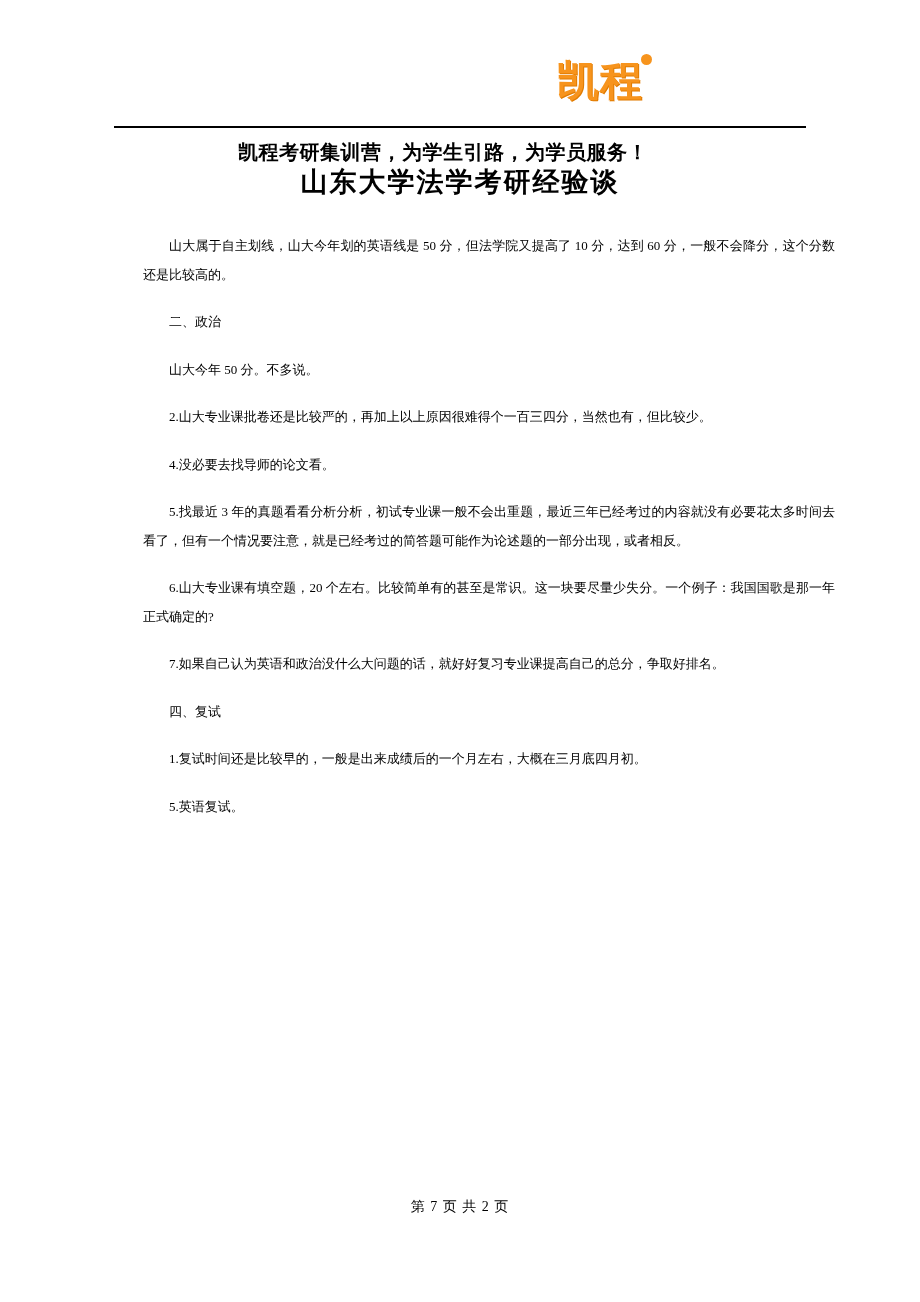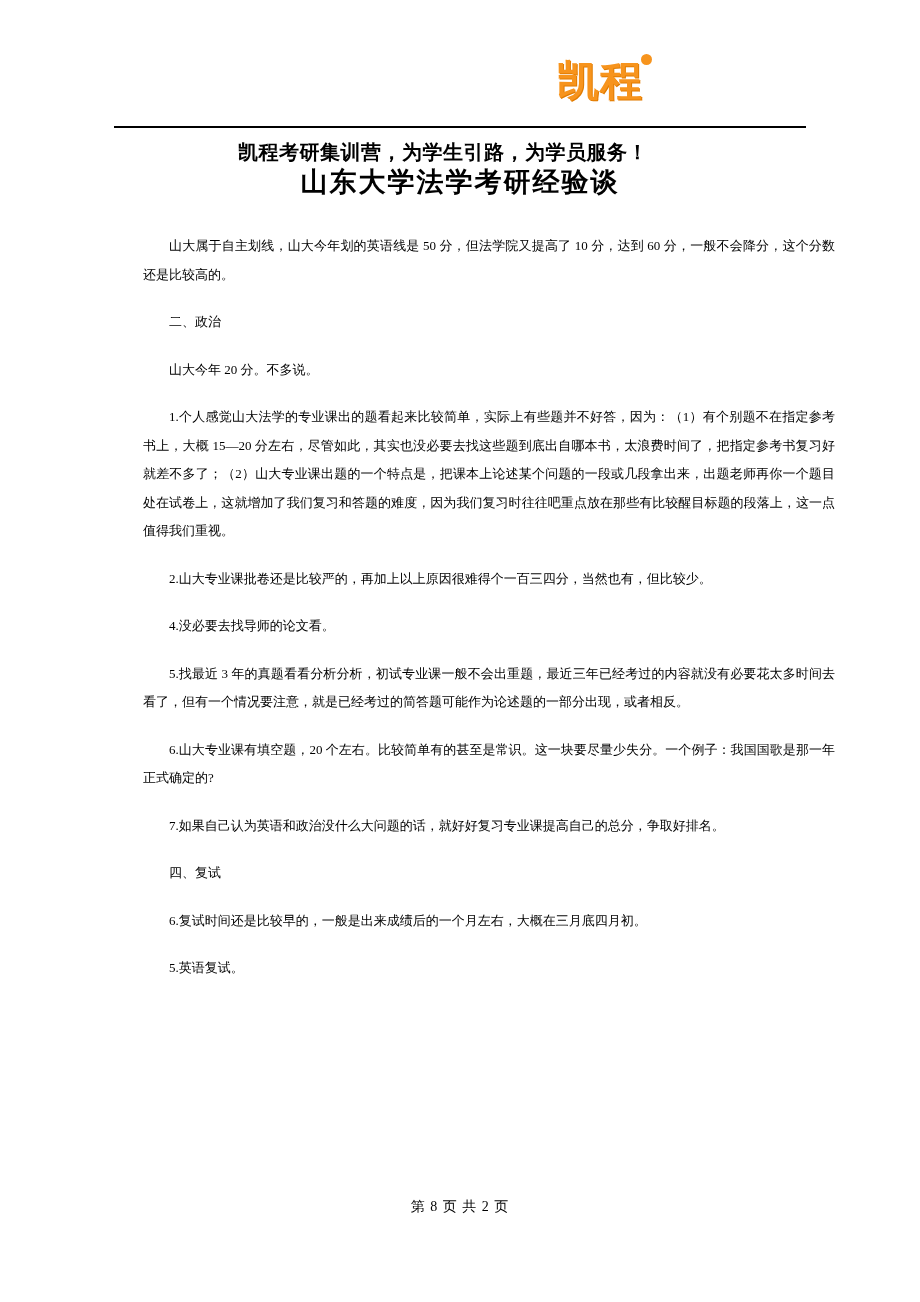--- a/index.html
+++ b/index.html
@@ -119,29 +119,28 @@
     <div class="slogan">凯程考研集训营，为学生引路，为学员服务！</div>
   </div>
 
   <div class="divider"></div>
 
   <h1 class="doc-title">山东大学法学考研经验谈</h1>
 
   <div class="doc-body">
     <p class="para">山大属于自主划线，山大今年划的英语线是 50 分，但法学院又提高了 10 分，达到 60 分，一般不会降分，这个分数还是比较高的。</p>
     <p class="para">二、政治</p>
-    <p class="para">山大今年 20 分。不多说。</p>
-    <p class="para">1.个人感觉山大法学的专业课出的题看起来比较简单，实际上有些题并不好答，因为：（1）有个别题不在指定参考书上，大概 15—20 分左右，尽管如此，其实也没必要去找这些题到底出自哪本书，太浪费时间了，把指定参考书复习好就差不多了；（2）山大专业课出题的一个特点是，把课本上论述某个问题的一段或几段拿出来，出题老师再你一个题目处在试卷上，这就增加了我们复习和答题的难度，因为我们复习时往往吧重点放在那些有比较醒目标题的段落上，这一点值得我们重视。</p>
+    <p class="para">山大今年 50 分。不多说。</p>
     <p class="para">2.山大专业课批卷还是比较严的，再加上以上原因很难得个一百三四分，当然也有，但比较少。</p>
     <p class="para">4.没必要去找导师的论文看。</p>
     <p class="para">5.找最近 3 年的真题看看分析分析，初试专业课一般不会出重题，最近三年已经考过的内容就没有必要花太多时间去看了，但有一个情况要注意，就是已经考过的简答题可能作为论述题的一部分出现，或者相反。</p>
     <p class="para">6.山大专业课有填空题，20 个左右。比较简单有的甚至是常识。这一块要尽量少失分。一个例子：我国国歌是那一年正式确定的?</p>
     <p class="para">7.如果自己认为英语和政治没什么大问题的话，就好好复习专业课提高自己的总分，争取好排名。</p>
     <p class="para">四、复试</p>
-    <p class="para">6.复试时间还是比较早的，一般是出来成绩后的一个月左右，大概在三月底四月初。</p>
+    <p class="para">1.复试时间还是比较早的，一般是出来成绩后的一个月左右，大概在三月底四月初。</p>
     <p class="para">5.英语复试。</p>
   </div>
 
   <div class="footer">
-    <span>第 8 页 共 2 页</span>
+    <span>第 7 页 共 2 页</span>
   </div>
 
 </div>
 
 </body></html>

